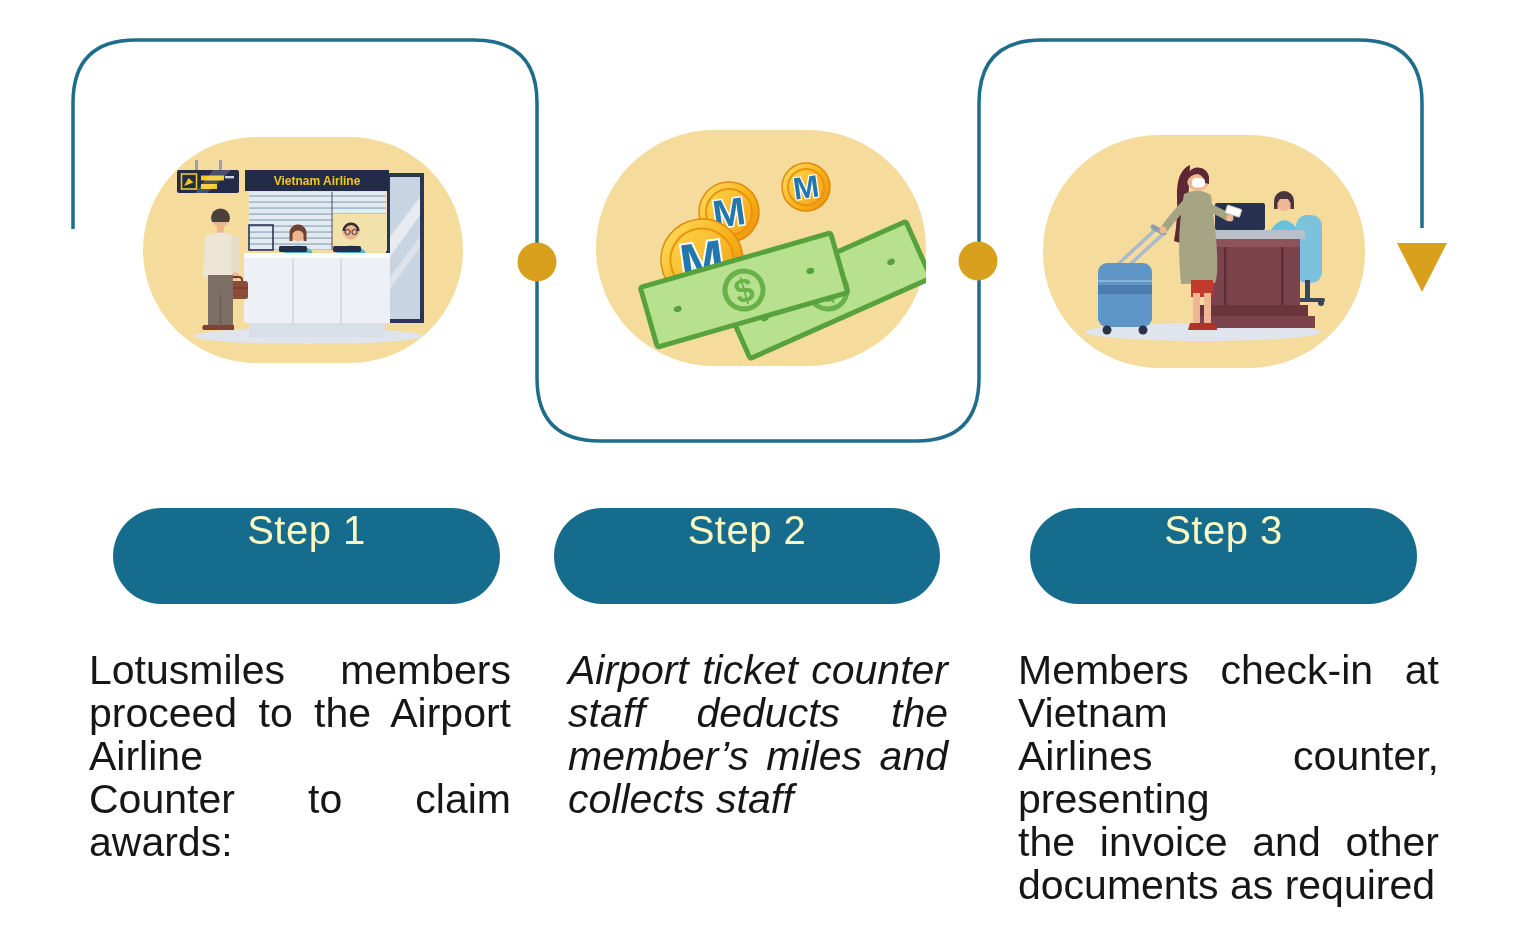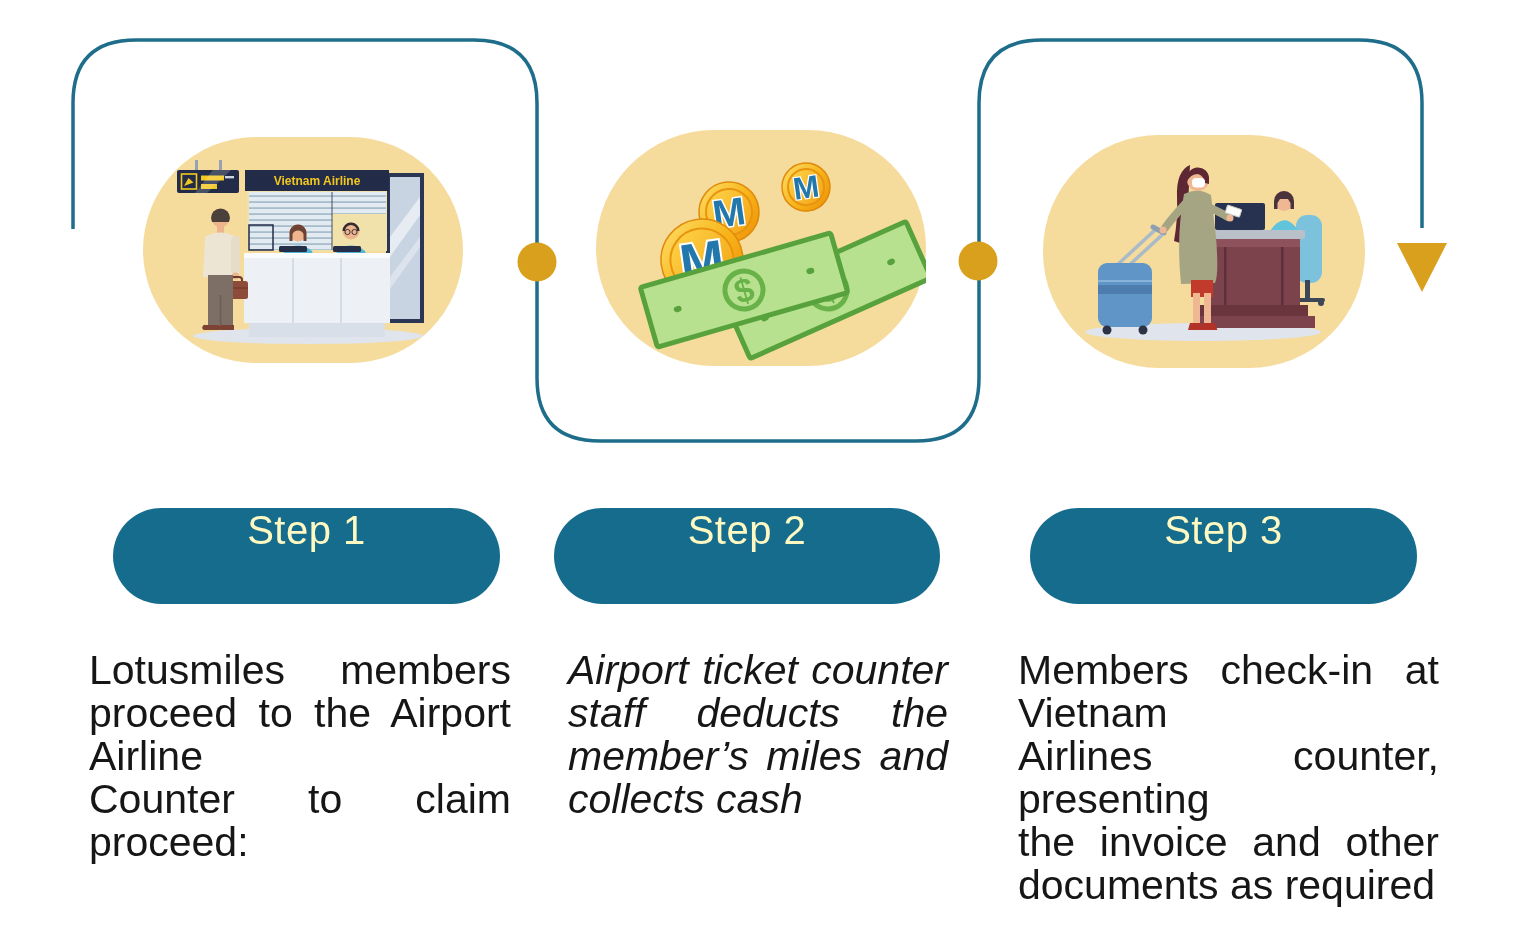--- a/index.html
+++ b/index.html
@@ -218,27 +218,27 @@
   <div class="pill" id="pill-2">
     <span>Step 2</span>
   </div>
   <div class="pill" id="pill-3">
     <span>Step 3</span>
   </div>
 
   <div class="desc" id="desc-1">
     <div class="line">Lotusmiles members</div>
     <div class="line">proceed to the Airport Airline</div>
-    <div class="line">Counter to claim proceed:</div>
+    <div class="line">Counter to claim awards:</div>
   </div>
   <div class="desc" id="desc-2">
     <div class="line">Airport ticket counter</div>
     <div class="line">staff deducts the</div>
     <div class="line">member’s miles and</div>
-    <div class="line">collects cash</div>
+    <div class="line">collects staff</div>
   </div>
   <div class="desc" id="desc-3">
     <div class="line">Members check-in at Vietnam</div>
     <div class="line">Airlines counter, presenting</div>
     <div class="line">the invoice and other</div>
     <div class="line">documents as required</div>
   </div>
 
 </div>
 

